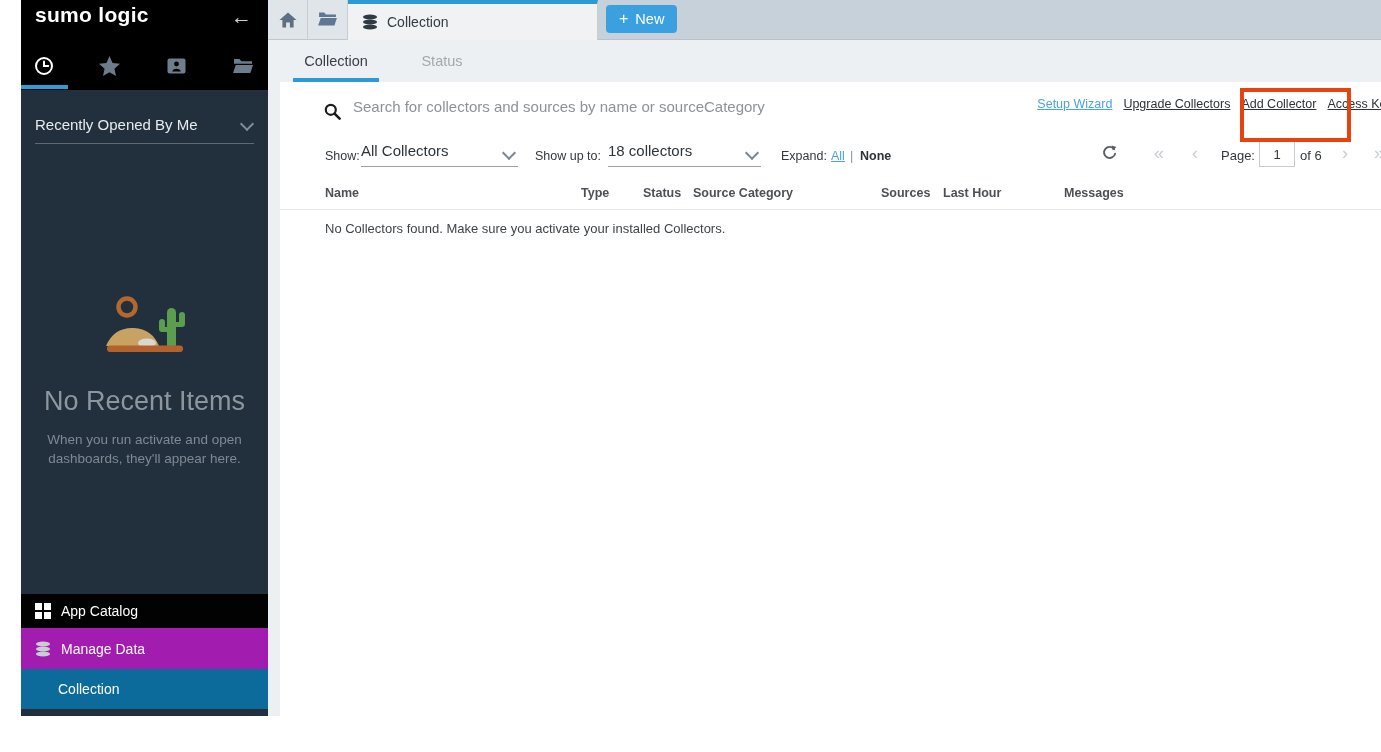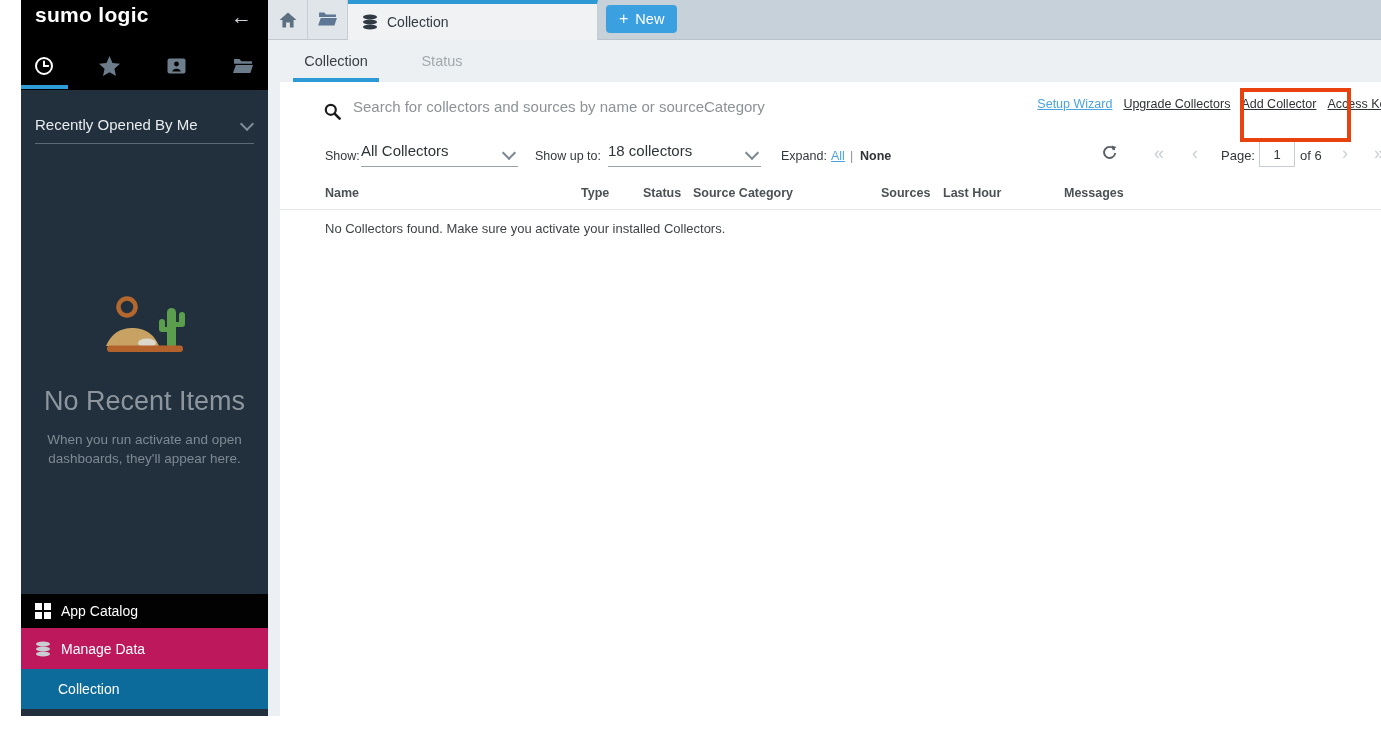--- a/index.html
+++ b/index.html
@@ -27,21 +27,21 @@
   .recent-select .chev { position:absolute; right:2px; top:3px; }
 
   .empty-state { position:absolute; top:294px; left:0; right:0; text-align:center; }
   .empty-title { margin-top:26px; font-size:27px; color:#8d969e; }
   .empty-caption { margin-top:13px; font-size:13.5px; line-height:19px; color:#7e8993; }
 
   .sidebar-bottom { position:absolute; left:0; right:0; bottom:7px; }
   .sb-item { display:flex; align-items:center; padding-left:14px; font-size:14px; color:#fdfdfd; cursor:pointer; }
   .sb-item .sb-icon { width:17px; margin-right:9px; display:flex; align-items:center; }
   .sb-item.app-catalog { background:#020202; height:34px; }
-  .sb-item.manage-data { background:#be185d; height:41px; }
+  .sb-item.manage-data { background:#a21caf; height:41px; }
   .sb-item.collection  { background:#0d6b9c; height:40px; padding-left:37px; }
 
   
   .main { flex:1; min-width:0; display:flex; flex-direction:column; position:relative; }
 
   .topbar { height:40px; flex:none; display:flex; }
   .tb-btn { width:40px; box-sizing:border-box; background:#dfe5e9; border-right:1px solid #c6ced4; border-bottom:1px solid #bfc8cf; display:flex; align-items:center; justify-content:center; cursor:pointer; }
   .tb-tab { width:250px; box-sizing:border-box; background:#f0f2f4; border-top:4px solid #2e9ad5; border-right:1px solid #c6ced4; display:flex; align-items:center; gap:9px; padding-left:14px; font-size:14px; color:#333b42; cursor:pointer; }
   .tb-fill { flex:1; background:#c7d1d9; border-bottom:1px solid #b8c2ca; box-sizing:border-box; padding:5px 0 0 8px; }
   .new-btn { display:inline-flex; align-items:center; background:#3ba0e0; color:#fff; font-size:14.5px; height:28px; padding:0 13px; border-radius:4px; border:none; cursor:pointer; font-family:inherit; }

